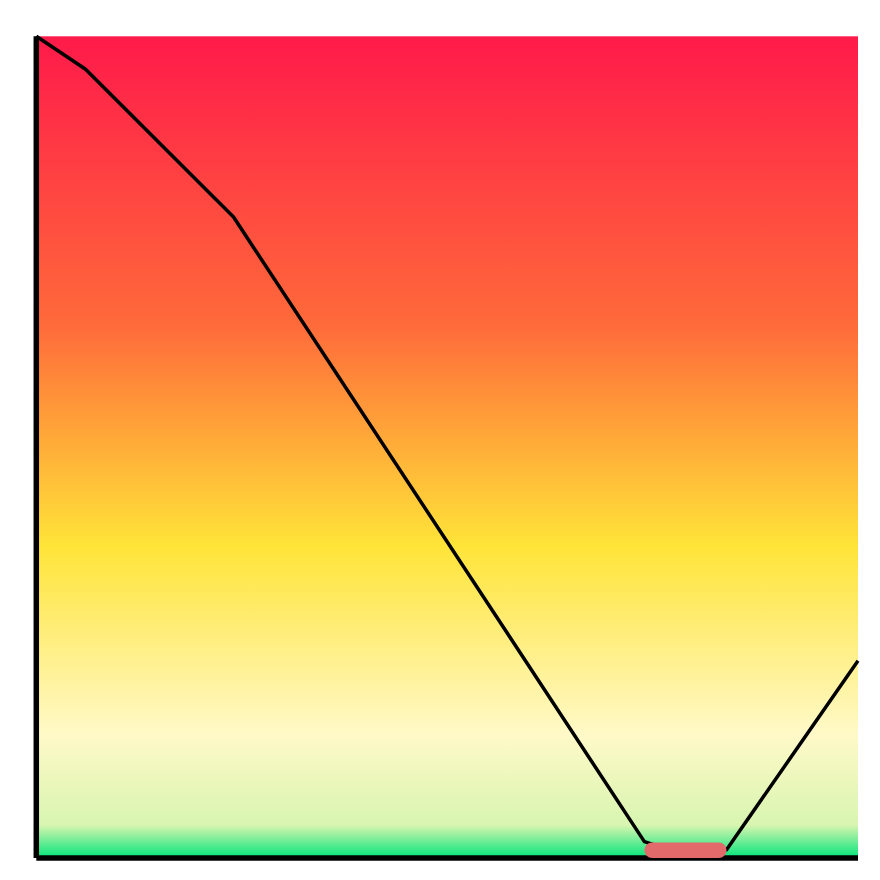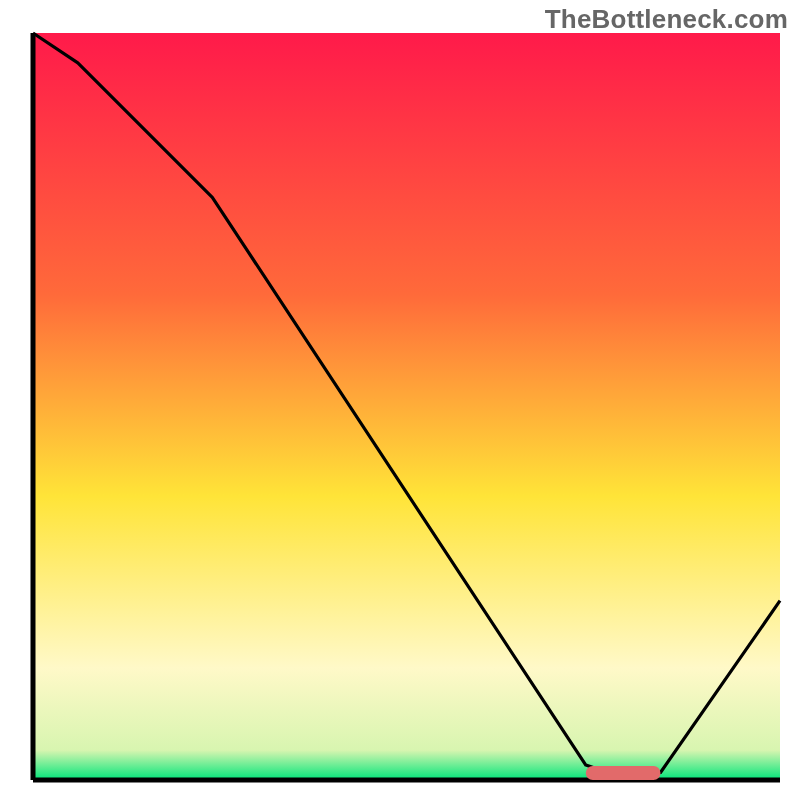--- a/index.html
+++ b/index.html
@@ -28,21 +28,20 @@
   svg.plot {
     position: absolute;
     top: 0;
     left: 0;
   }
 </style>
 </head>
 <body>
 
 <div class="frame">
-  <div class="watermark">TheBottleneck.com</div>
 
   <svg class="plot" width="800" height="800" viewBox="0 0 800 800">
     <defs>
       <linearGradient id="bg-grad" x1="0" y1="0" x2="0" y2="1">
           <stop offset="0%" stop-color="#ff1a4a"></stop>
           <stop offset="35%" stop-color="#ff6a3a"></stop>
           <stop offset="62%" stop-color="#ffe438"></stop>
           <stop offset="85%" stop-color="#fff9c8"></stop>
           <stop offset="96%" stop-color="#d8f5b0"></stop>
           <stop offset="100%" stop-color="#00e57a"></stop>

